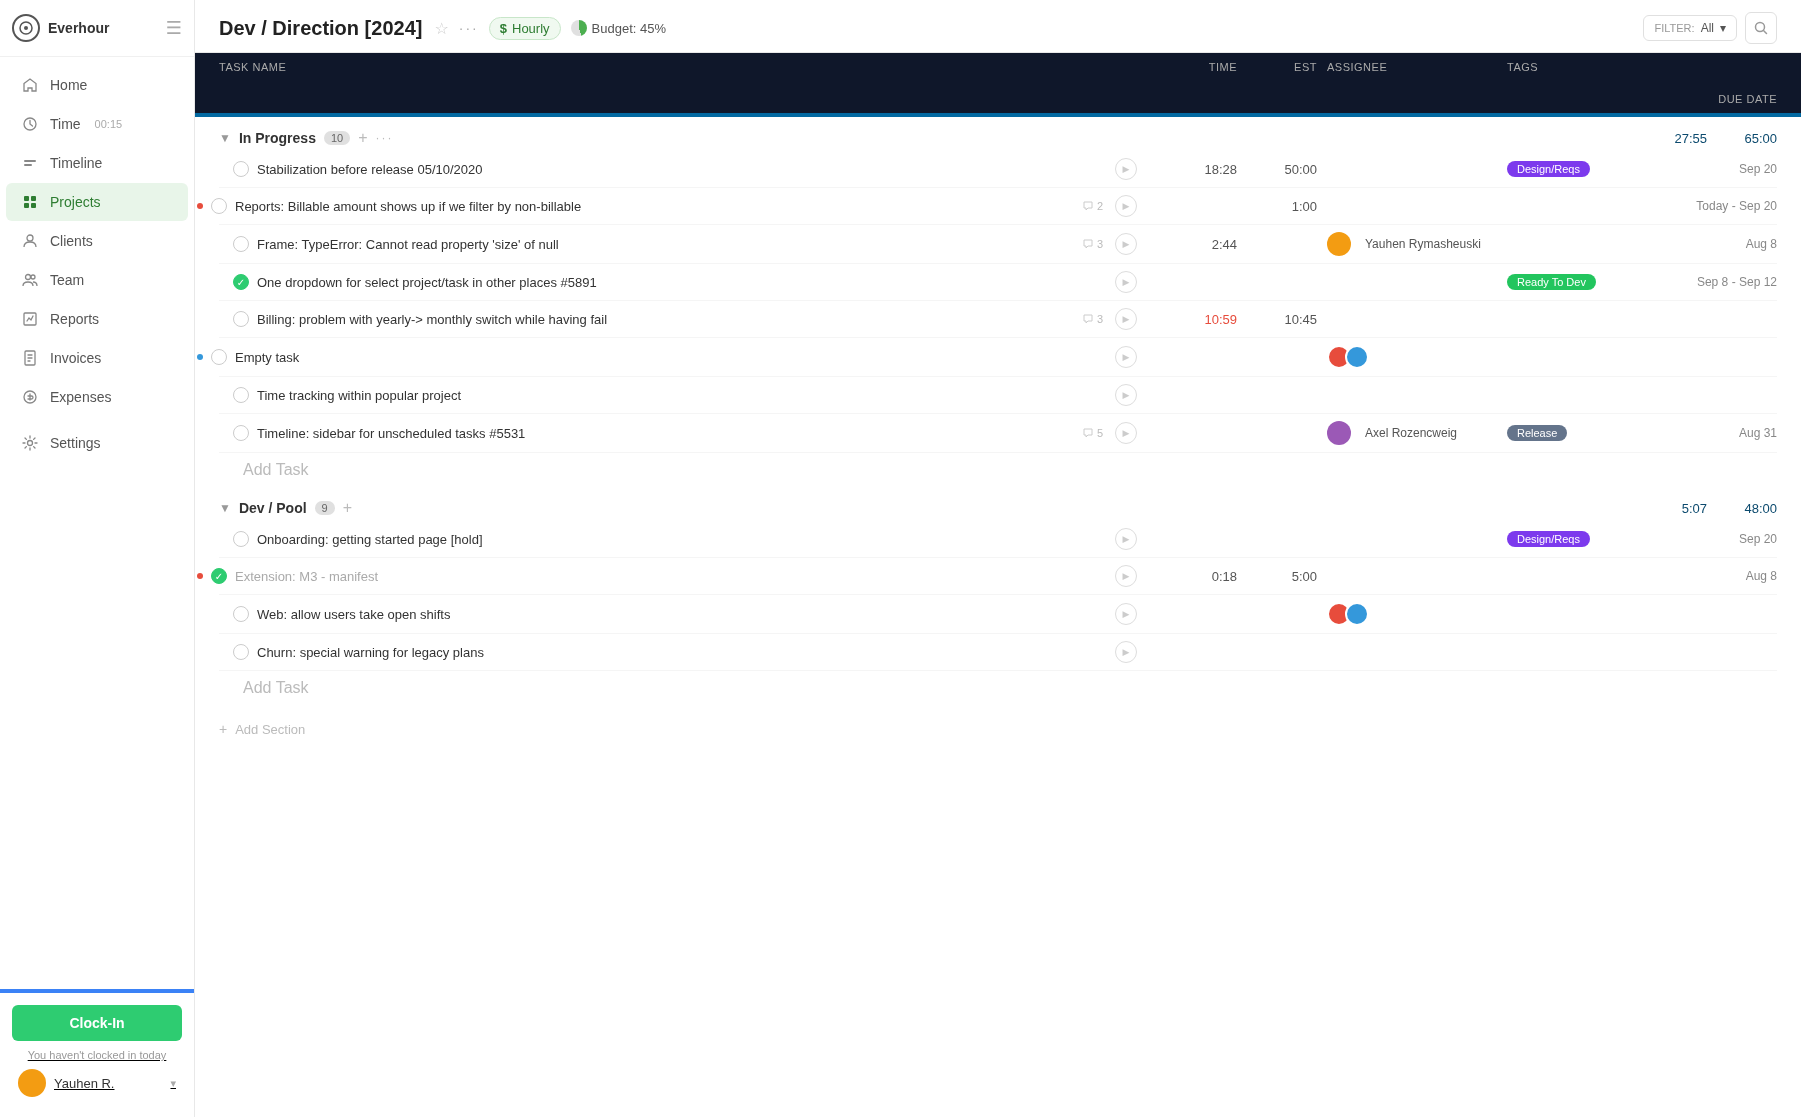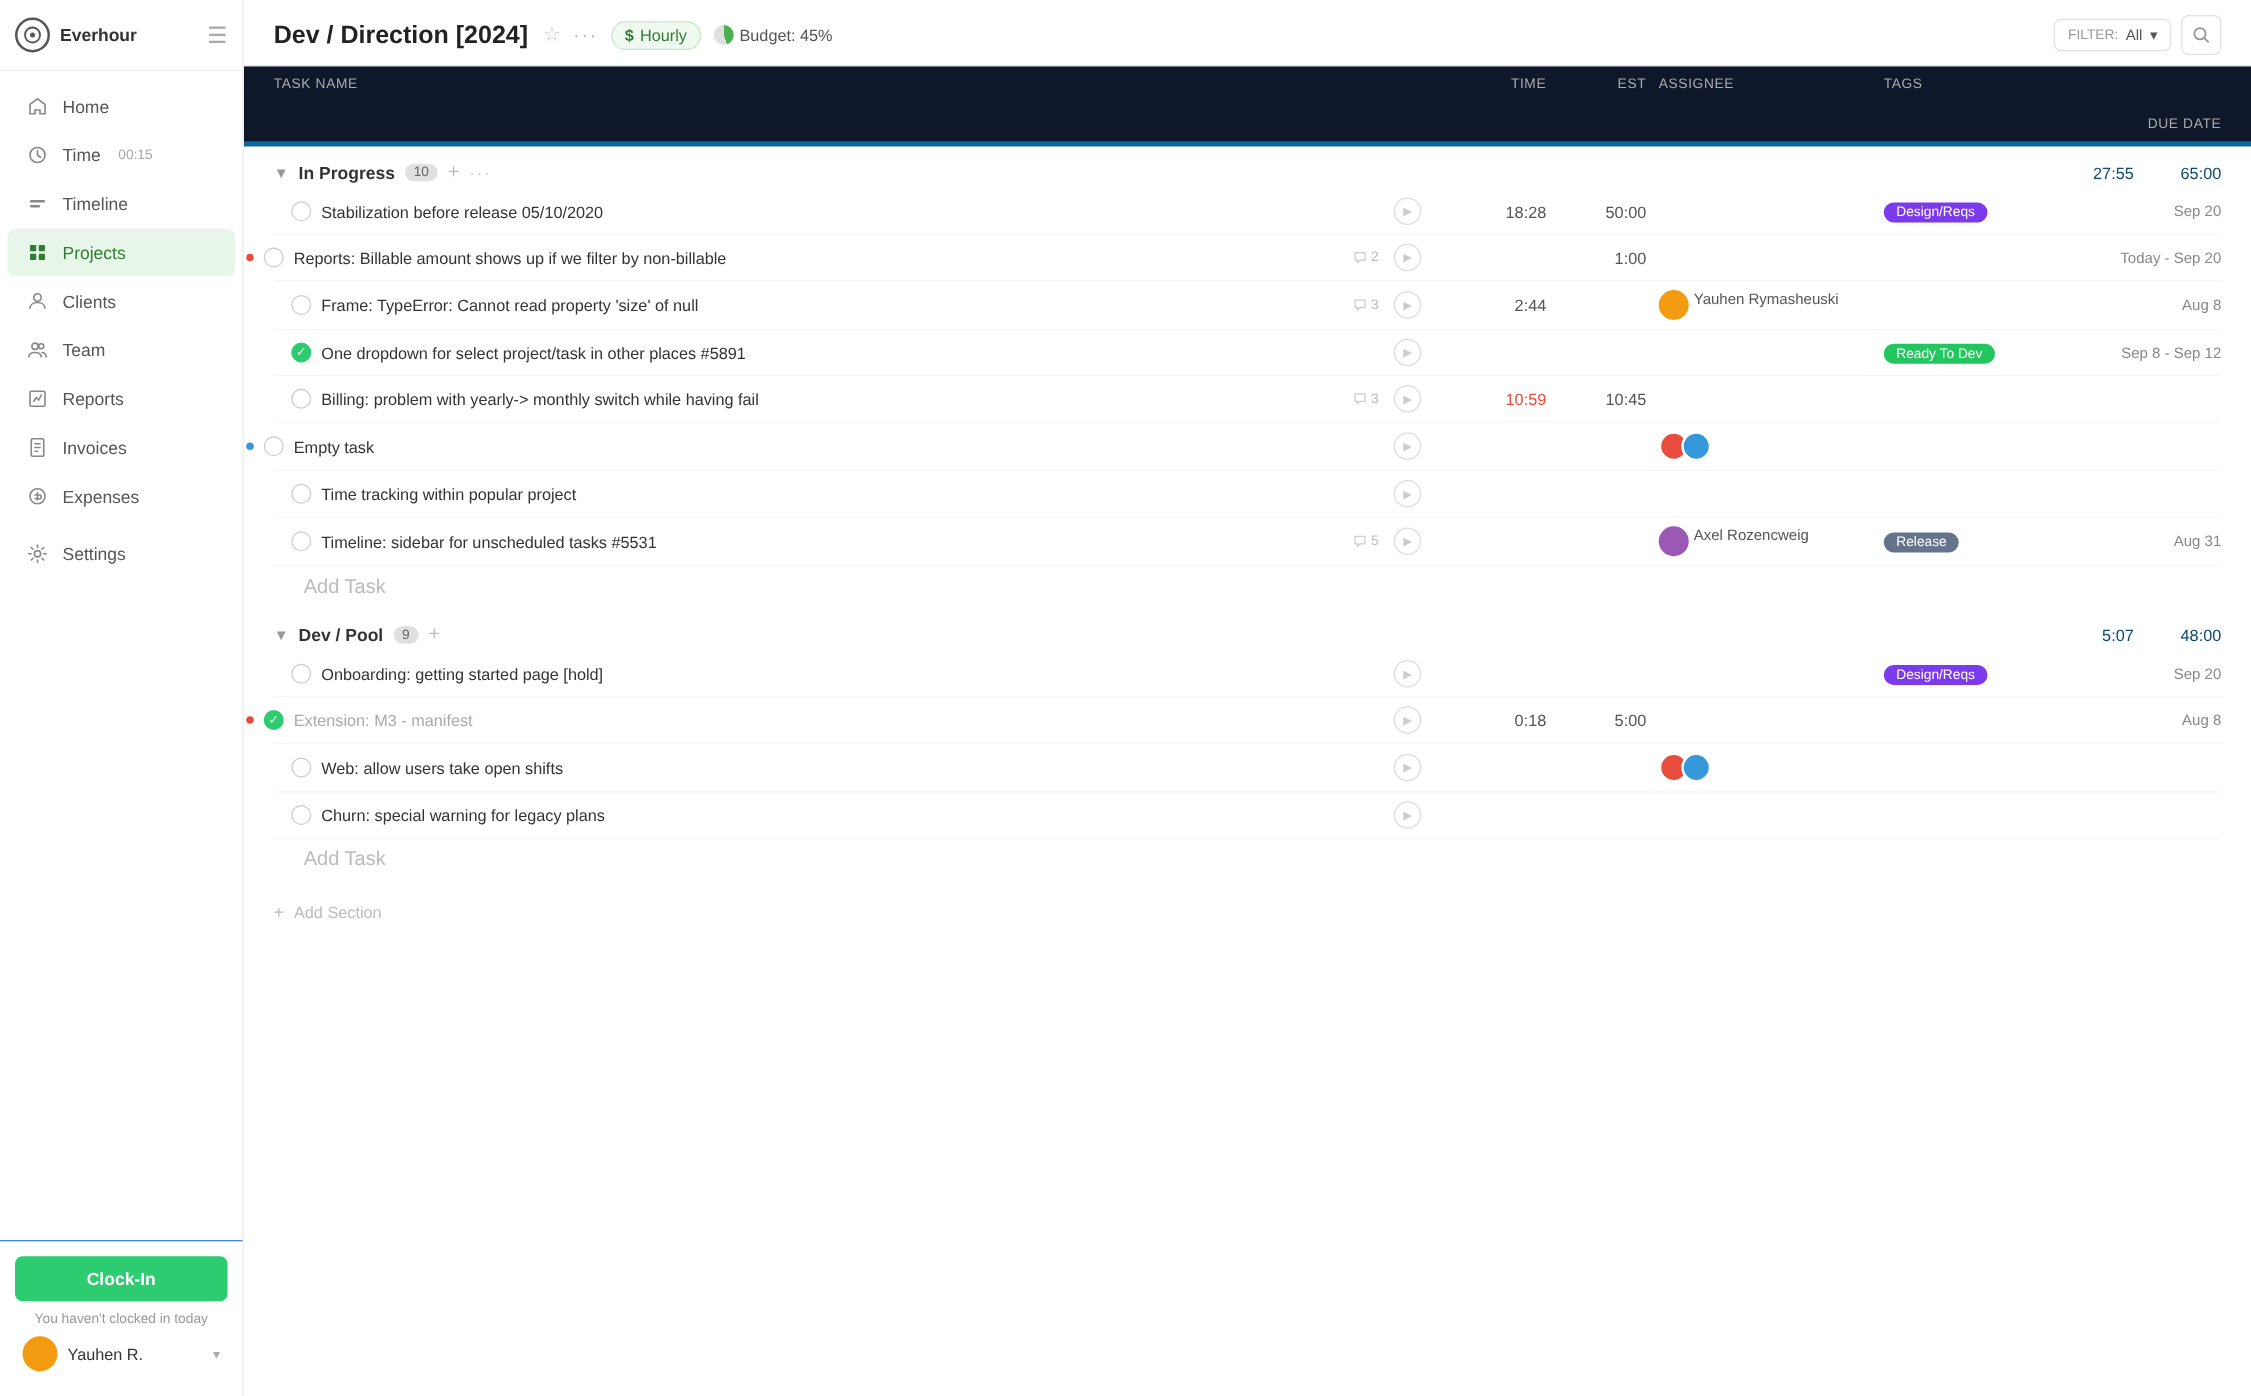--- a/index.html
+++ b/index.html
@@ -45,21 +45,22 @@
       color: #555;
       font-size: 14px;
       border-radius: 6px;
       margin: 1px 6px;
     }
     .nav-item.active { background: #e8f5e9; color: #2e7d32; }
     .nav-icon { width: 20px; height: 20px; display: flex; align-items: center; justify-content: center; flex-shrink: 0; }
 
     .sidebar-footer {
       padding: 12px;
-      border-top: 1px solid #3b82f6;
+      border-top: 4px solid #3b82f6;
+      text-decoration: underline;
     }
     .clockin-btn {
       width: 100%;
       background: #2ecc71;
       color: #fff;
       border: none;
       border-radius: 6px;
       padding: 10px;
       font-size: 14px;
       font-weight: 600;
@@ -246,21 +247,21 @@
       width: 6px; height: 6px;
       border-radius: 50%;
       background: #3498db;
       flex-shrink: 0;
       margin-left: -22px;
     }
 
     .time-cell { text-align: right; font-size: 13px; color: #555; }
     .time-cell.red { color: #e74c3c; }
     .est-cell { text-align: right; font-size: 13px; color: #555; }
-    .assignee-cell { display: flex; gap: 4px; padding-left: 10px; }
+    .assignee-cell { display: flex; align-items: center; gap: 14px; padding-left: 10px; }
     .assignee-avatar {
       width: 24px; height: 24px;
       border-radius: 50%;
       background: #bbb;
       flex-shrink: 0;
     }
     .avatar-group { display: flex; }
     .avatar-group .assignee-avatar { margin-left: -6px; border: 2px solid #fff; }
     .avatar-group .assignee-avatar:first-child { margin-left: 0; }
     .assignee-name { font-size: 12px; color: #555; }

